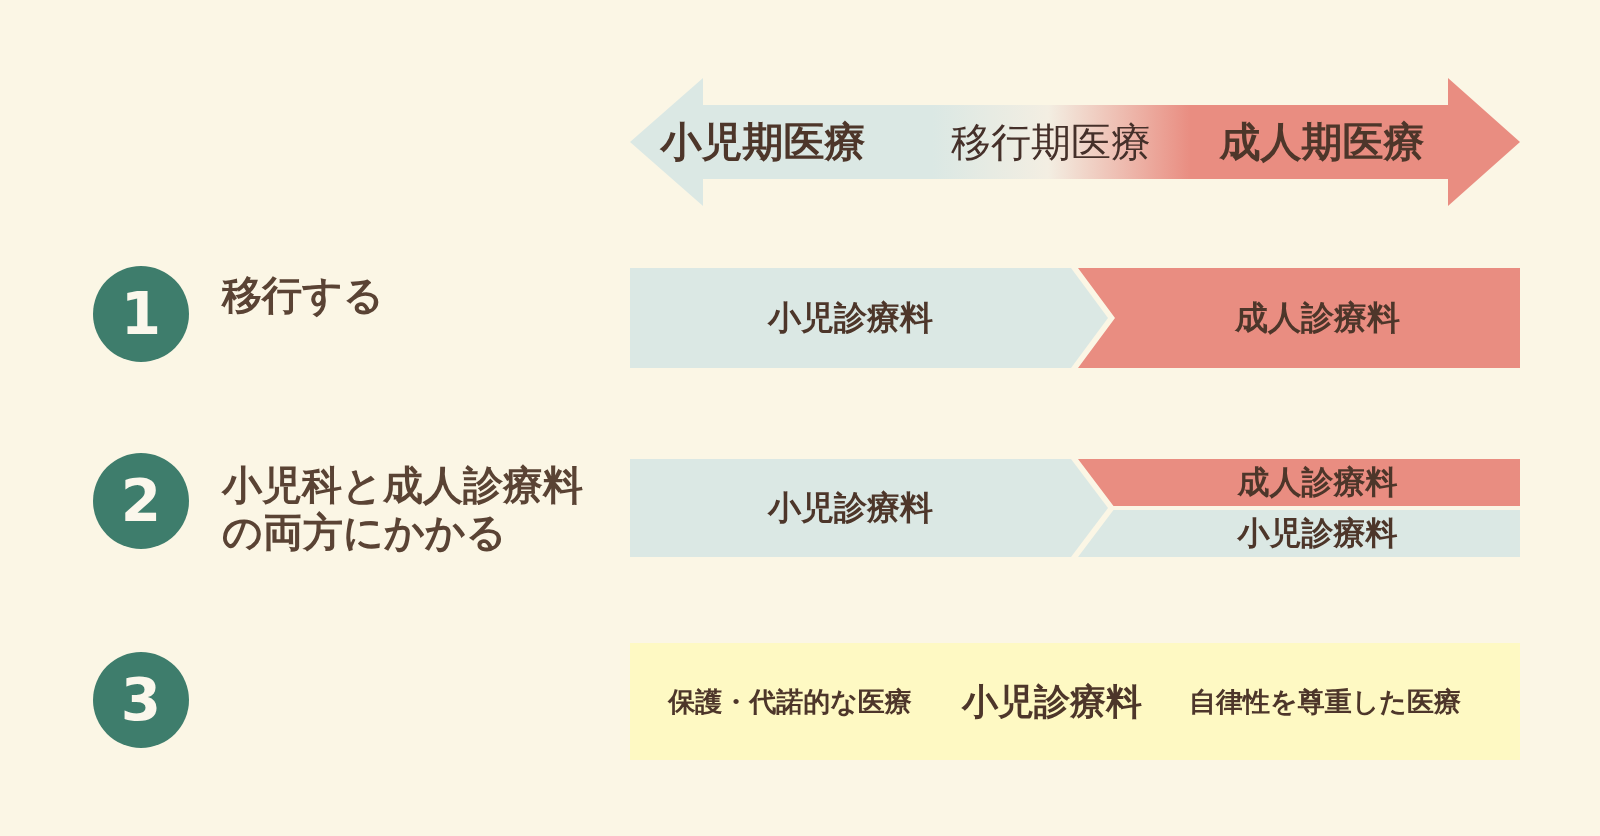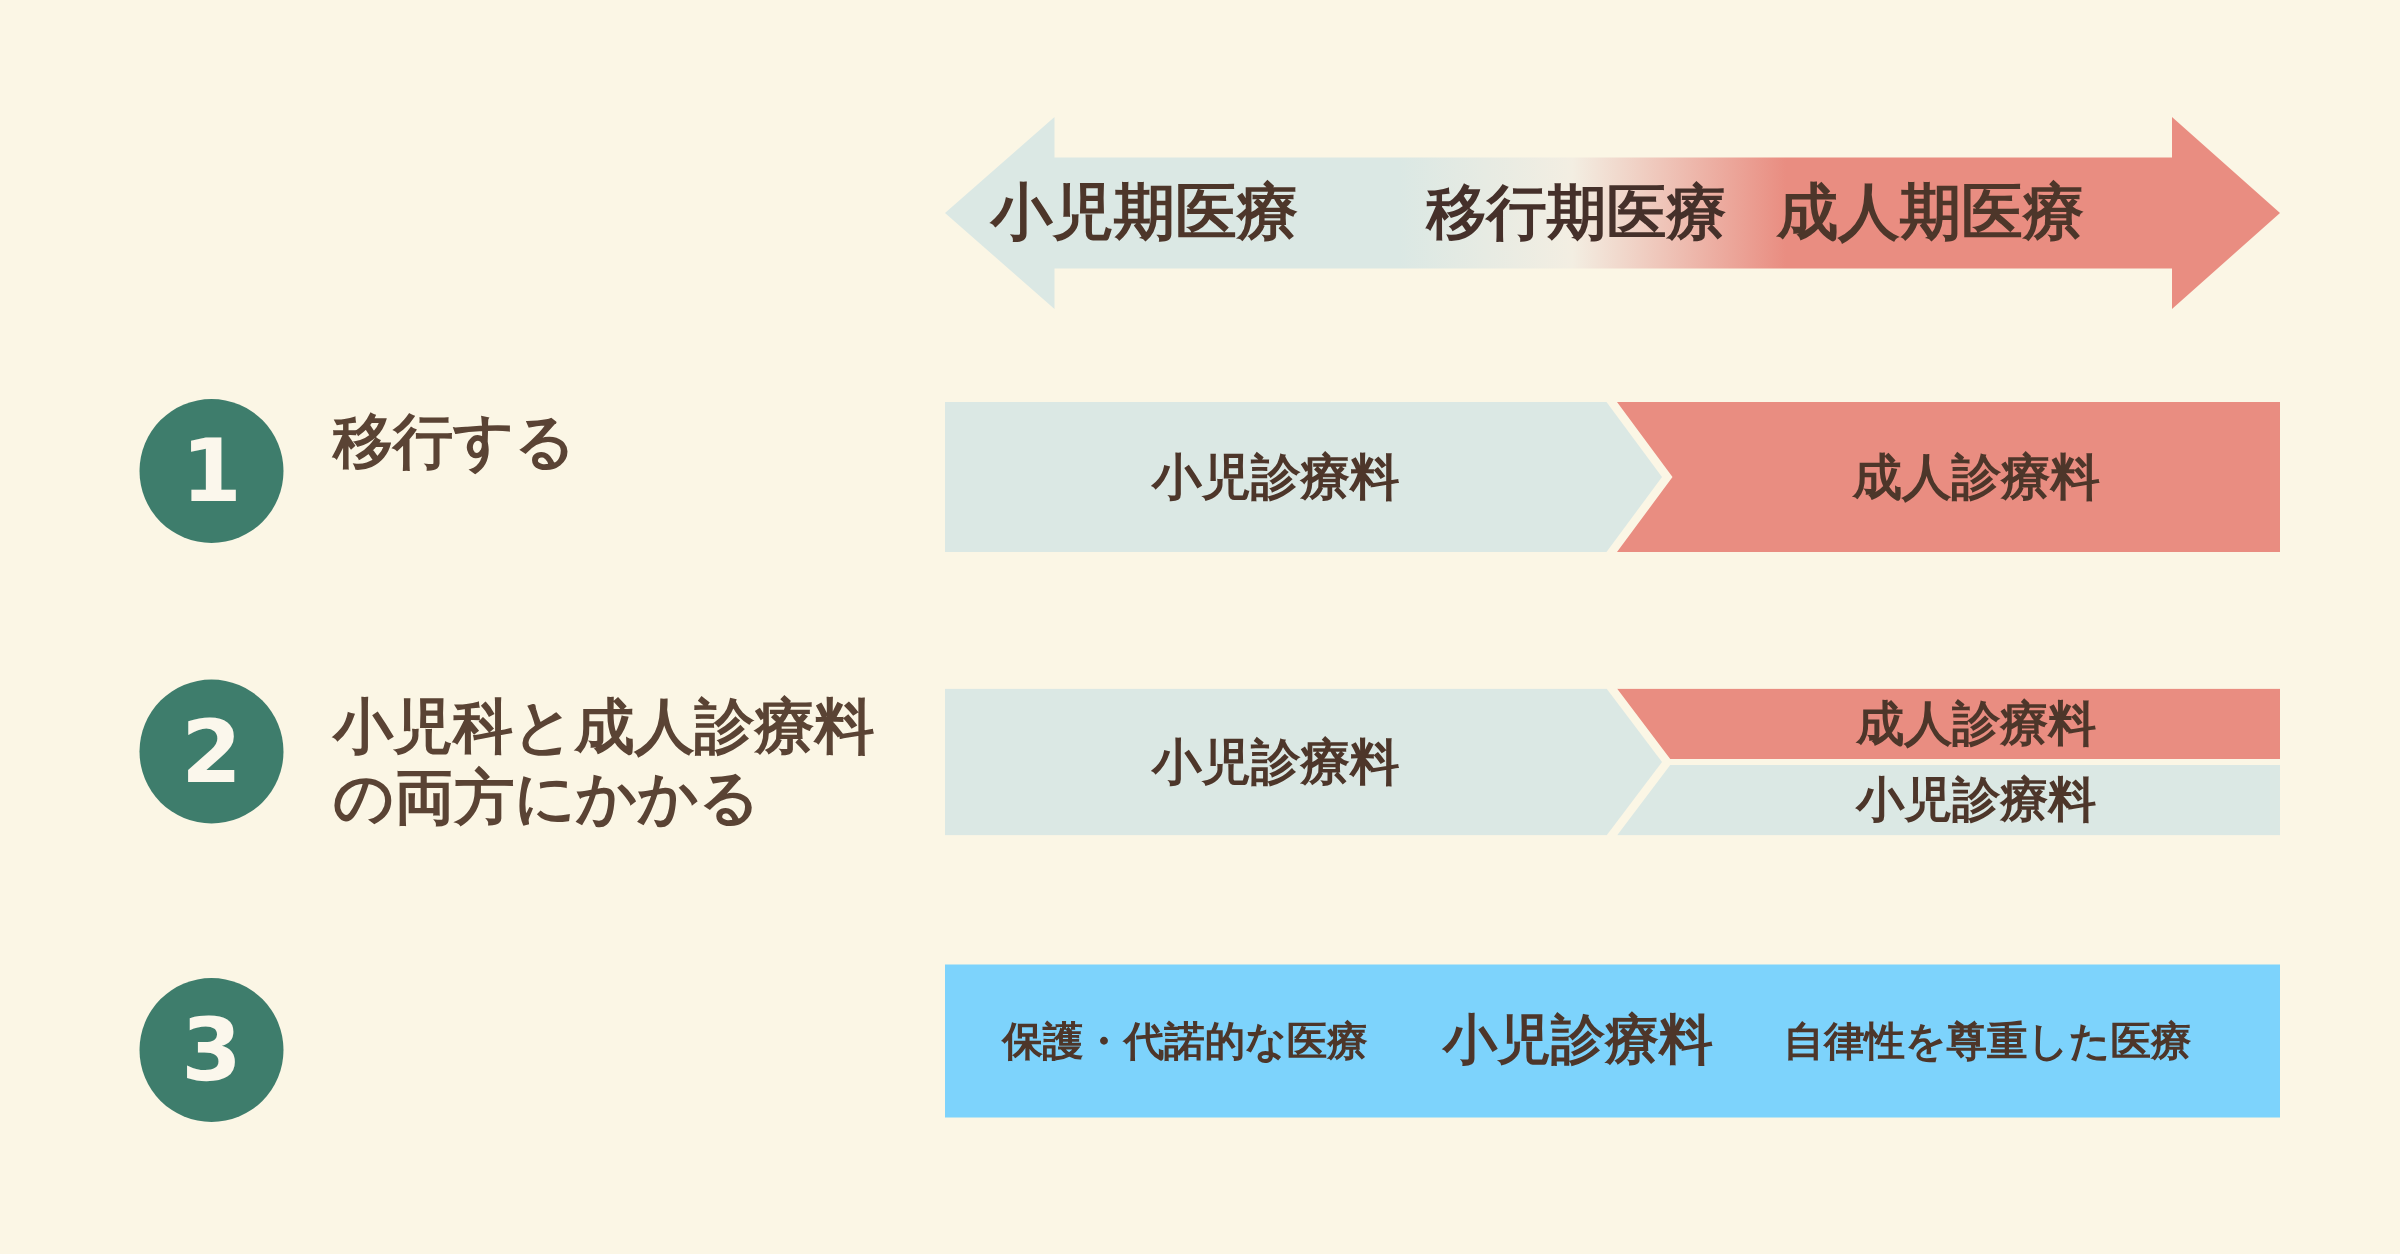--- a/index.html
+++ b/index.html
@@ -15,22 +15,22 @@
   }
 
   
   .top-arrow { position: absolute; left: 630px; top: 78px; width: 890px; height: 128px; }
   .top-arrow svg { position: absolute; inset: 0; }
   .arrow-lbl {
     position: absolute; top: 50%; transform: translate(-50%, -50%);
     white-space: nowrap; color: #4D362A; font-weight: 600; font-size: 41px;
   }
   .arrow-lbl.left   { left: 133px; }
-  .arrow-lbl.center { left: 421px; font-size: 40px; font-weight: 700; color: #45302A; }
-  .arrow-lbl.right  { left: 657px; }
+  .arrow-lbl.center { left: 421px; font-size: 40px; font-weight: 400; color: #45302A; }
+  .arrow-lbl.right  { left: 692px; }
 
   
   .badge {
     position: absolute; width: 96px; height: 96px; border-radius: 50%;
     background: #3E7D6C; color: #FBF7EC;
     display: flex; align-items: center; justify-content: center;
     font-size: 58px; font-weight: bold; left: 93px;
   }
   .badge.b1 { top: 266px; }
   .badge.b2 { top: 453px; }
@@ -75,22 +75,22 @@
   }
   .half {
     width: 100%; height: calc(50% - 2px);
     display: flex; align-items: center; justify-content: center;
     padding-left: 37px; color: #4D362A; font-weight: 600; font-size: 32px;
   }
   .half.top { margin-bottom: 4px; }
 
   
   .bar-full {
-    position: absolute; left: 630px; top: 643px; width: 890px; height: 102px;
-    background: #7dd3fc;
+    position: absolute; left: 630px; top: 643px; width: 890px; height: 117px;
+    background: #fef9c3;
     text-decoration: underline;
   }
   .bar-full .lbl {
     position: absolute; top: 50%; transform: translate(-50%, -50%);
     color: #4D362A; font-weight: 600; font-size: 27px; white-space: nowrap;
   }
   .bar-full .lbl.left   { left: 160px; }
   .bar-full .lbl.center { left: 422px; font-size: 36px; font-weight: 800; }
   .bar-full .lbl.right  { left: 695px; }
 </style>

